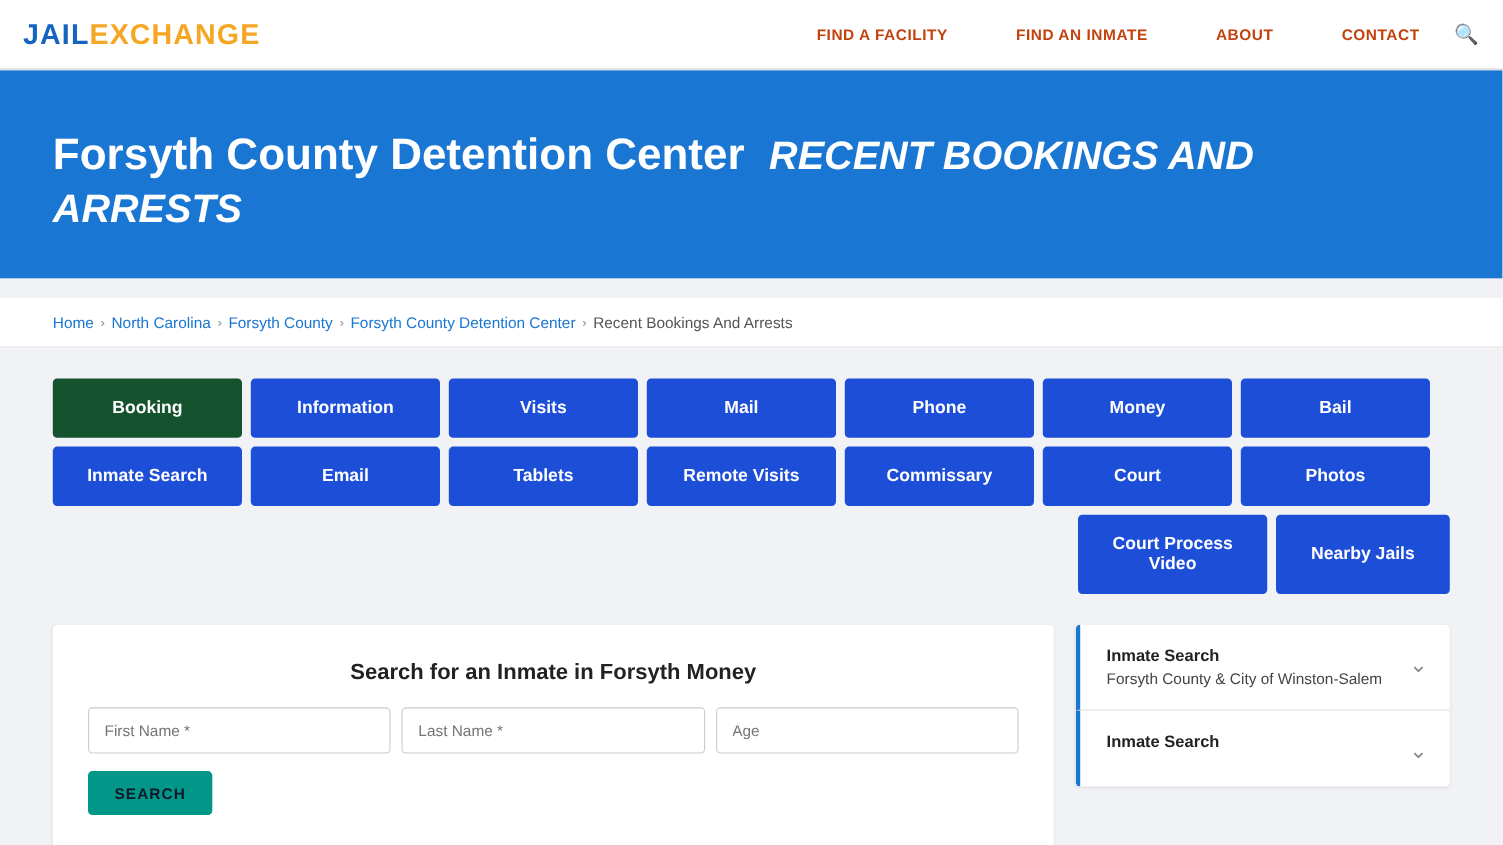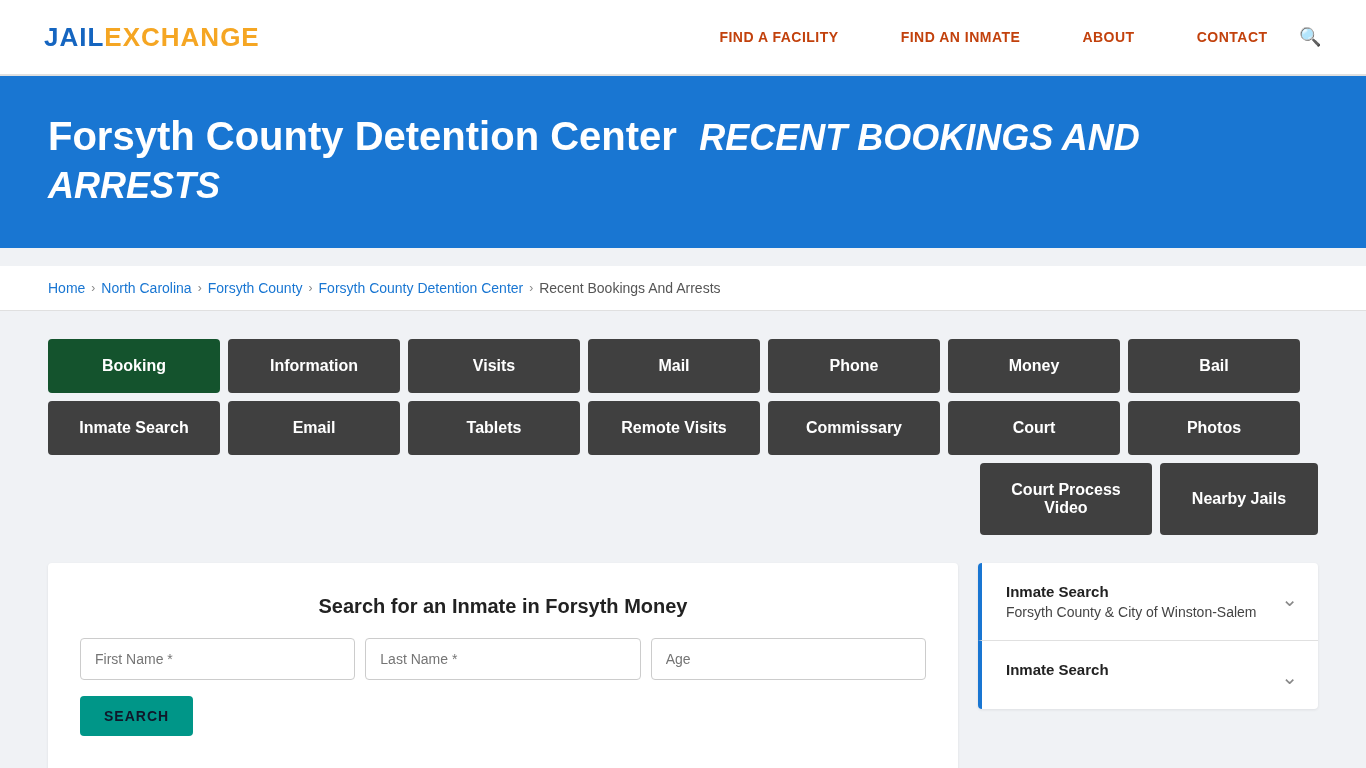--- a/index.html
+++ b/index.html
@@ -5,22 +5,22 @@
     * { box-sizing: border-box; margin: 0; padding: 0; }
     body { font-family: Arial, sans-serif; background: #f0f2f5; min-height: 768px; width: 1366px; }
 
     
     nav {
       background: #fff;
       border-bottom: 2px solid #e0e0e0;
       display: flex;
       align-items: center;
       justify-content: space-between;
-      padding: 0 44px;
-      height: 76px;
+      padding: 0 21px;
+      height: 64px;
     }
     .logo {
       font-size: 26px;
       font-weight: 900;
       color: #1a1a1a;
       letter-spacing: 1px;
     }
     .logo span {
       color: #1565c0;
     }
@@ -40,21 +40,21 @@
     }
     .search-icon-nav {
       font-size: 18px;
       cursor: pointer;
       color: #333;
     }
 
     
     .hero {
       background: #1976d2;
-      padding: 36px 48px 40px 48px;
+      padding: 53px 48px 40px 48px;
     }
     .hero h1 {
       color: #fff;
       font-size: 40px;
       font-weight: 900;
       line-height: 1.2;
     }
     .hero h1 em {
       font-style: italic;
       font-size: 36px;
@@ -110,21 +110,21 @@
       cursor: pointer;
       min-width: 158px;
       flex: 1;
       text-align: center;
       max-width: 172px;
     }
     .tab-btn.active {
       background: #14532d;
     }
     .tab-btn.teal {
-      background: #404040;
+      background: #1d4ed8;
     }
 
     .btn-row.center .tab-btn {
       max-width: 172px;
       min-width: 158px;
       flex: none;
     }
 
     
     .lower-section {

